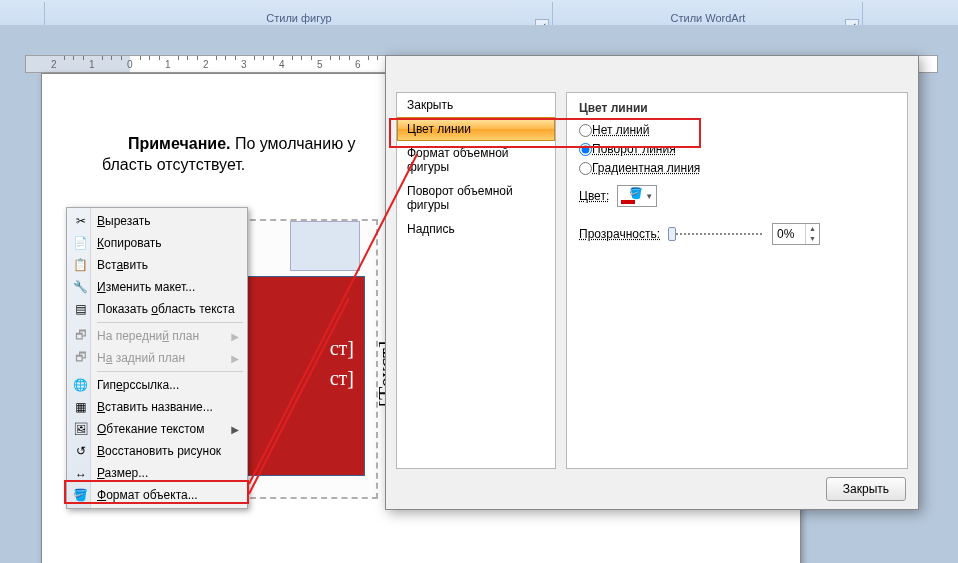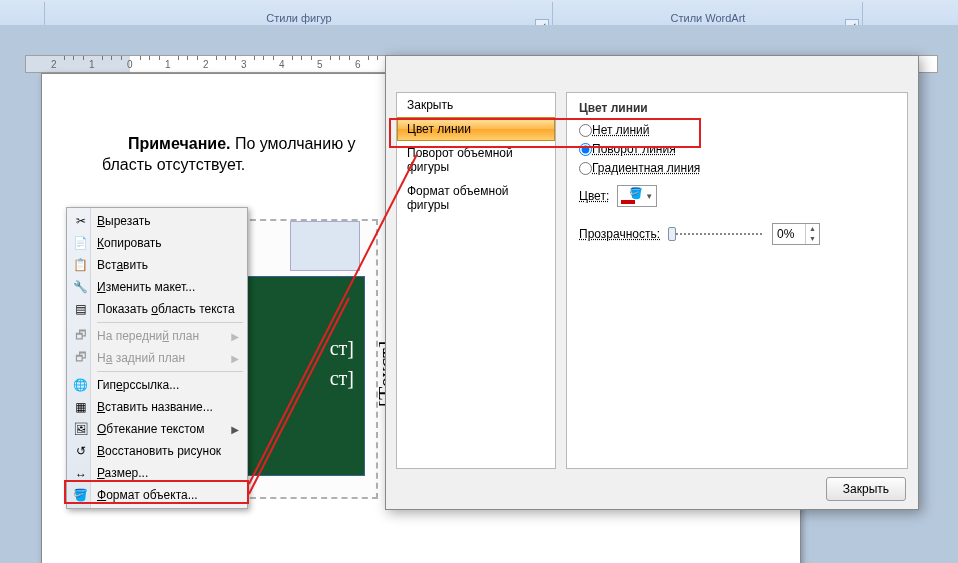--- a/index.html
+++ b/index.html
@@ -21,21 +21,21 @@
 .ruler-h .tick { position: absolute; top: 0; width: 1px; height: 4px; background: #777; }
 .ruler-h .tick.num { height: 0; background: none; }
 .ruler-h .tick.num span { position: absolute; top: 3px; left: -3px; font-size: 10px; color: #666; }
 .margin-overlay { position: absolute; top: 0; bottom: 0; left: 0; width: 104px; background: #d4dde8; }
 .page { position: absolute; top: 48px; left: 41px; width: 760px; bottom: -50px; background: #fff; border: 1px solid #888; box-shadow: 2px 2px 6px rgba(0,0,0,0.3); padding: 60px 60px; }
 .body-text { font-size: 16px; color: #000; line-height: 1.3; font-family: "Times New Roman", serif; }
 .body-text .indent { display: inline-block; width: 26px; }
 
 
 .shape-obj { position: absolute; top: 145px; left: 96px; width: 240px; height: 280px; border: 2px dashed #b0b0b0; background: #fcfcfc; }
-.blue-box { position: absolute; top: 55px; left: 20px; width: 205px; height: 200px; background: #14532d; border: 1px solid #3a6090; }
+.blue-box { position: absolute; top: 55px; left: 20px; width: 205px; height: 200px; background: #b91c1c; border: 1px solid #3a6090; }
 .blue-text { position: absolute; right: 10px; color: #fff; font-size: 20px; font-family: "Times New Roman", serif; }
 .vertical-text { position: absolute; right: -44px; top: 140px; transform: rotate(-90deg); font-size: 22px; font-family: "Times New Roman", serif; color: #000; }
 .thumb { position: absolute; top: 0; width: 70px; height: 50px; background: #dbe6f2; border: 1px solid #aac; }
 .thumb.t1 { left: 20px; }
 .thumb.t2 { left: 150px; }
 
 
 .ctx-menu { position: absolute; top: 207px; left: 66px; width: 182px; background: #f2f2f2; border: 1px solid #a7abb0; box-shadow: 2px 2px 6px rgba(0,0,0,0.35); padding: 2px; font-size: 12px; z-index: 20; }
 .ctx-item { position: relative; height: 22px; display: flex; align-items: center; padding-left: 28px; color: #000; cursor: default; }
 .ctx-item.disabled { color: #9a9a9a; }
@@ -245,22 +245,23 @@
         <span><span class="under">Ф</span>ормат объекта...</span>
       </div>
     </div>
 </div>
 
 <div class="dialog">
   <div class="dlg-body">
     <div class="cat-list" id="cat-list">
         <div class="cat-item">Закрыть</div>
         <div class="cat-item selected">Цвет линии</div>
+        <div class="cat-item">Формат объемной фигуры</div>
         <div class="cat-item">Поворот объемной фигуры</div>
-        <div class="cat-item">Формат объемной фигуры</div>
+        <div class="cat-item">Надпись</div>
       </div>
     <div class="panel">
       <div class="panel-title">Цвет линии</div>
       <label class="radio-row">
         <input type="radio" name="lc" style="">
         <span style="text-decoration: underline dotted;">Нет линий</span>
       </label>
       <label class="radio-row">
         <input type="radio" name="lc" checked="" style="">
         <span style="text-decoration: underline dotted;">Поворот линия</span>

